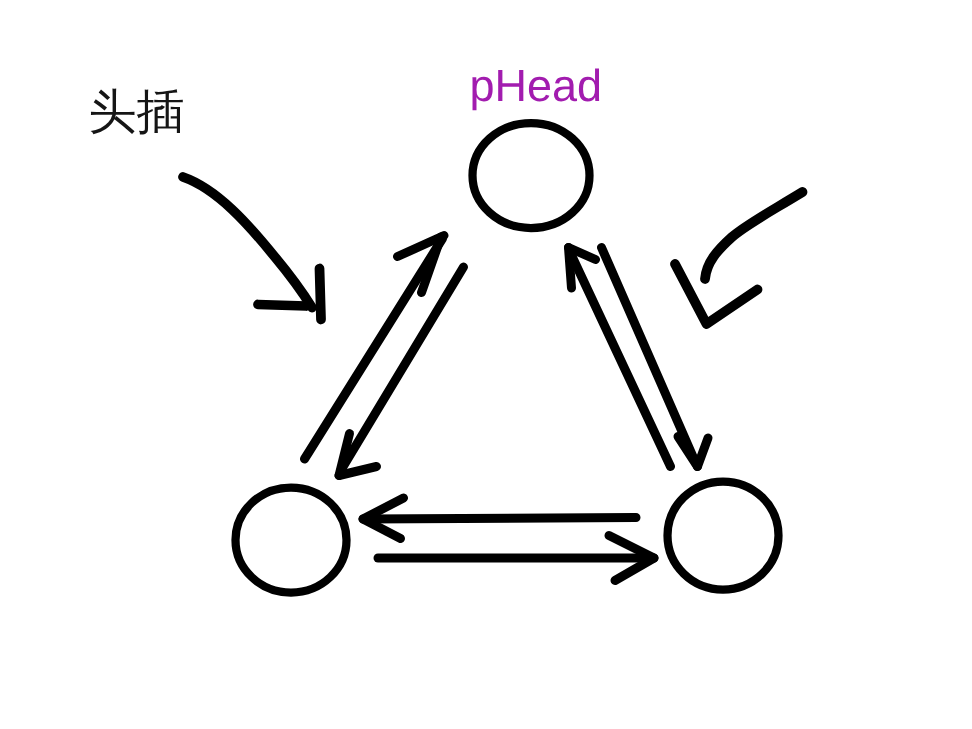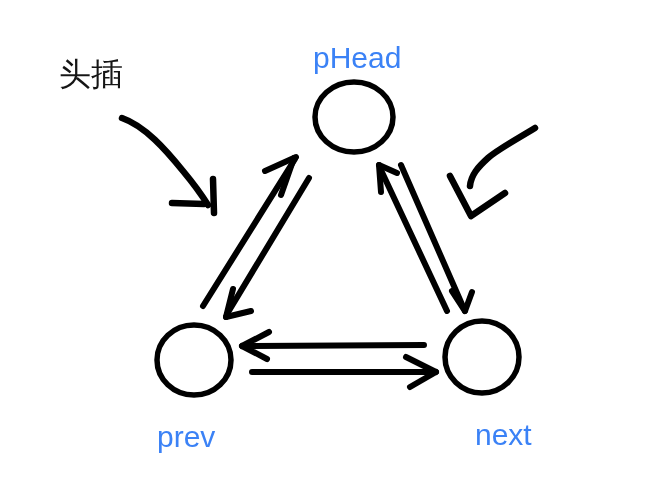--- a/index.html
+++ b/index.html
@@ -15,21 +15,21 @@
     overflow: hidden;
     font-family: "Liberation Sans", sans-serif;
   }
   #sketch {
     position: absolute;
     left: 0;
     top: 0;
   }
   .node-label {
     position: absolute;
-    color: #3b82f6;
+    color: #a21caf;
     font-size: 30px;
     line-height: 1;
     white-space: nowrap;
     user-select: none;
   }
   .cjk-label {
     position: absolute;
     color: #151515;
     font-size: 32px;
     line-height: 1;
@@ -102,20 +102,18 @@
     </g>
 
     <g>
       <path d="M535,128 C512,142 497,150 488,158 C478,167 471,175 470,186" stroke-width="6.5"></path>
       <path d="M450,176 L471,216 L505,193" stroke-width="6.5"></path>
     </g>
   </svg>
 
   <div id="label-phead" class="node-label">pHead</div>
 
-  <div id="label-prev" class="node-label">prev</div>
 
-  <div id="label-next" class="node-label">next</div>
 
   <div id="label-head-insert" class="cjk-label">头插</div>
 
 
 </div>
 
 </body></html>

